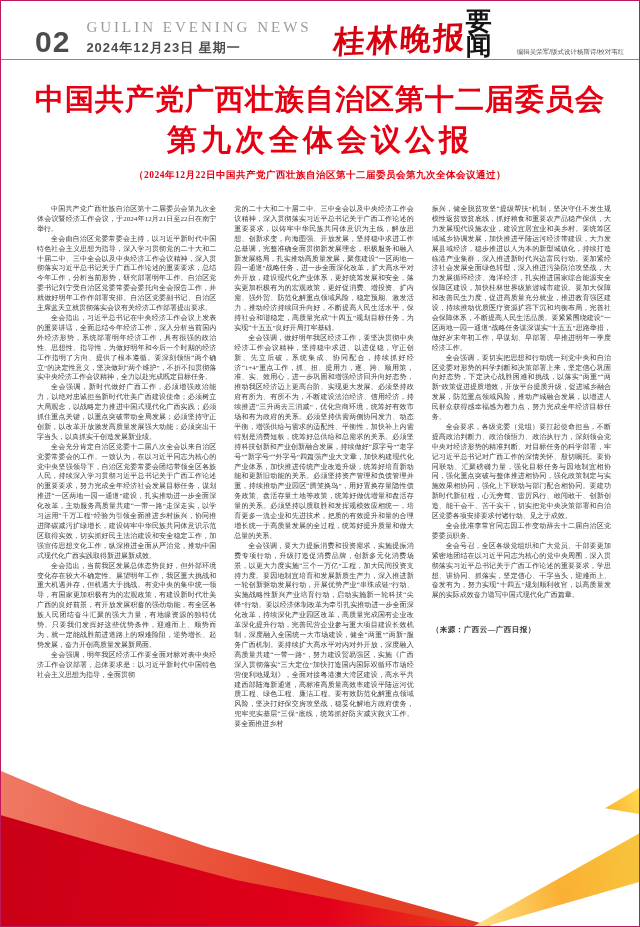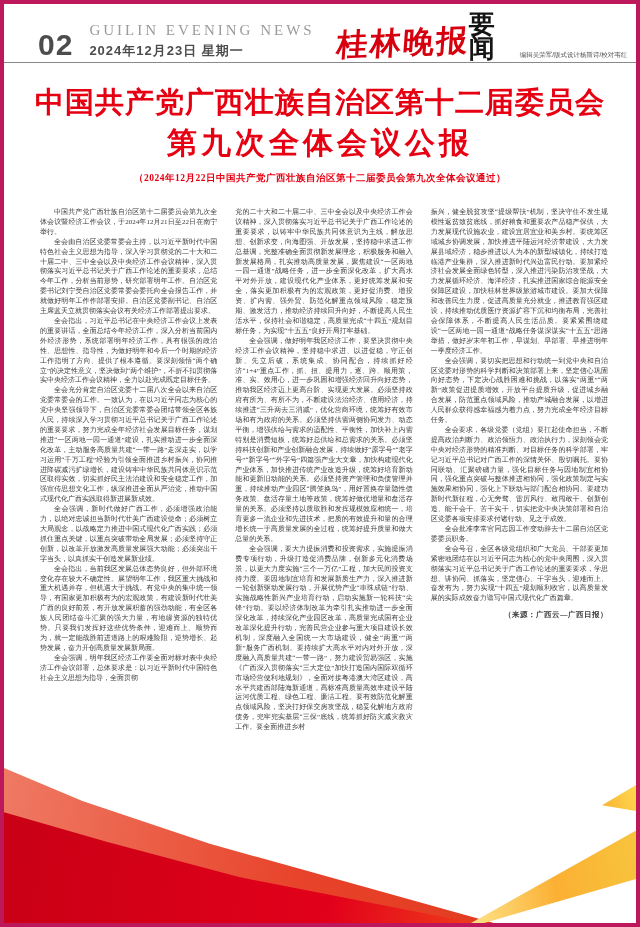--- a/index.html
+++ b/index.html
@@ -1,19 +1,19 @@
 <!DOCTYPE html>
 <html><head>
 <meta charset="utf-8">
 <style>
   * { margin:0; padding:0; box-sizing:border-box; }
   html,body { background:#e9e9e9; }
   .page {
     position:relative; width:640px; height:927px; margin:0 auto;
-    background:#ffffff; border:4px solid #be185d; overflow:hidden;
+    background:#ffffff; border:1px solid #be185d; overflow:hidden;
     font-family:"Liberation Serif", serif; color:#333;
   }
   
   .header {
     position:absolute; top:14px; left:34px; right:30px; height:42px;
     display:flex; align-items:flex-end;
   }
   .page-num { font-family:"Liberation Sans",sans-serif; font-size:30px; font-weight:bold; color:#4c4c4c; line-height:30px; letter-spacing:1px; }
   .mast-en-wrap { margin-left:16px; display:flex; flex-direction:column; align-items:flex-start; }
   .mast-en { font-family:"Liberation Serif",serif; font-size:15px; color:#9b9b9b; letter-spacing:3px; white-space:nowrap; }
@@ -36,21 +36,21 @@
   .article {
     position:absolute; top:204px; left:36px; right:28px; height:600px;
     display:flex; gap:18px; overflow:hidden;
   }
   .col { flex:1 1 0; overflow:hidden; }
   .col p {
     font-size:7px; line-height:9.9px; color:#3a3a3a;
     text-align:justify; text-indent:2em;
   }
   .col p.no-indent { text-indent:0; }
-  .col p.source { text-align:right; text-indent:0; font-weight:bold; font-size:7.5px; margin-top:6px; letter-spacing:0.5px; }
+  .col p.source { text-align:left; text-indent:0; font-weight:bold; font-size:7.5px; margin-top:24px; letter-spacing:0.5px; }
   
   .deco { position:absolute; pointer-events:none; }
   .deco-red-light {
     left:0; bottom:0; width:490px; height:165px;
     background:linear-gradient(100deg,#ef7a64 0%,#e8442b 60%,#e23b20 100%);
     clip-path:polygon(0 6%, 16% 26%, 42% 52%, 100% 100%, 0 100%);
   }
   .deco-red-dark {
     left:0; bottom:0; width:470px; height:135px;
     background:linear-gradient(100deg,#c80016 0%,#e2001a 70%,#ef3b1c 100%);
@@ -90,22 +90,22 @@
     <div class="l1">中国共产党广西壮族自治区第十二届委员会</div>
     <div class="l2">第九次全体会议公报</div>
     <div class="sub">（2024年12月22日中国共产党广西壮族自治区第十二届委员会第九次全体会议通过）</div>
   </div>
 
   <div class="article">
     <div class="col">
         <p>中国共产党广西壮族自治区第十二届委员会第九次全体会议暨经济工作会议，于2024年12月21日至22日在南宁举行。</p>
         <p>全会由自治区党委常委会主持，以习近平新时代中国特色社会主义思想为指导，深入学习贯彻党的二十大和二十届二中、三中全会以及中央经济工作会议精神，深入贯彻落实习近平总书记关于广西工作论述的重要要求，总结今年工作，分析当前形势，研究部署明年工作。自治区党委书记刘宁受自治区党委常委会委托向全会报告工作，并就做好明年工作作部署安排。自治区党委副书记、自治区主席蓝天立就贯彻落实会议有关经济工作部署提出要求。</p>
         <p>全会指出，习近平总书记在中央经济工作会议上发表的重要讲话，全面总结今年经济工作，深入分析当前国内外经济形势，系统部署明年经济工作，具有很强的政治性、思想性、指导性，为做好明年和今后一个时期的经济工作指明了方向、提供了根本遵循。要深刻领悟“两个确立”的决定性意义，坚决做到“两个维护”，不折不扣贯彻落实中央经济工作会议精神，全力以赴完成既定目标任务。</p>
+        <p>全会强调，新时代做好广西工作，必须增强政治能力，以绝对忠诚担当新时代壮美广西建设使命；必须树立大局观念，以战略定力推进中国式现代化广西实践；必须抓住重点关键，以重点突破带动全局发展；必须坚持守正创新，以改革开放激发高质量发展强大动能；必须突出干字当头，以真抓实干创造发展新业绩。</p>
         <p>全会充分肯定自治区党委十二届八次全会以来自治区党委常委会的工作。一致认为，在以习近平同志为核心的党中央坚强领导下，自治区党委常委会团结带领全区各族人民，持续深入学习贯彻习近平总书记关于广西工作论述的重要要求，努力完成全年经济社会发展目标任务，谋划推进“一区两地一园一通道”建设，扎实推动进一步全面深化改革，主动服务高质量共建“一带一路”走深走实，以学习运用“千万工程”经验为引领全面推进乡村振兴，协同推进降碳减污扩绿增长，建设铸牢中华民族共同体意识示范区取得实效，切实抓好民主法治建设和安全稳定工作，加强宣传思想文化工作，纵深推进全面从严治党，推动中国式现代化广西实践取得新进展新成效。</p>
-        <p>全会强调，新时代做好广西工作，必须增强政治能力，以绝对忠诚担当新时代壮美广西建设使命；必须树立大局观念，以战略定力推进中国式现代化广西实践；必须抓住重点关键，以重点突破带动全局发展；必须坚持守正创新，以改革开放激发高质量发展强大动能；必须突出干字当头，以真抓实干创造发展新业绩。</p>
         <p>全会指出，当前我区发展总体态势良好，但外部环境变化存在较大不确定性。展望明年工作，我区重大挑战和重大机遇并存，但机遇大于挑战。有党中央的集中统一领导，有国家更加积极有为的宏观政策，有建设新时代壮美广西的良好前景，有开放发展积蓄的强劲动能，有全区各族人民团结奋斗汇聚的强大力量，有地缘资源的独特优势。只要我们发挥好这些优势条件，迎难而上、顺势而为，就一定能战胜前进道路上的艰难险阻，逆势增长、起势发展，奋力开创高质量发展新局面。</p>
         <p>全会强调，明年我区经济工作要全面对标对表中央经济工作会议部署，总体要求是：以习近平新时代中国特色社会主义思想为指导，全面贯彻</p>
       </div>
     <div class="col">
         <p class="no-indent">党的二十大和二十届二中、三中全会以及中央经济工作会议精神，深入贯彻落实习近平总书记关于广西工作论述的重要要求，以铸牢中华民族共同体意识为主线，解放思想、创新求变，向海图强、开放发展，坚持稳中求进工作总基调，完整准确全面贯彻新发展理念，积极服务和融入新发展格局，扎实推动高质量发展，聚焦建设“一区两地一园一通道”战略任务，进一步全面深化改革，扩大高水平对外开放，建设现代化产业体系，更好统筹发展和安全，落实更加积极有为的宏观政策，更好促消费、增投资、扩内需、强外贸、防范化解重点领域风险，稳定预期、激发活力，推动经济持续回升向好，不断提高人民生活水平，保持社会和谐稳定，高质量完成“十四五”规划目标任务，为实现“十五五”良好开局打牢基础。</p>
         <p>全会强调，做好明年我区经济工作，要坚决贯彻中央经济工作会议精神，坚持稳中求进、以进促稳，守正创新、先立后破，系统集成、协同配合，持续抓好经济“1+4”重点工作，抓、扭、提用力，逐、跨、顺用策，准、实、效用心，进一步巩固和增强经济回升向好态势，推动我区经济迈上更高台阶、实现更大发展。必须坚持政府有所为、有所不为，不断建设法治经济、信用经济，持续推进“三升两去三消减”，优化营商环境，统筹好有效市场和有为政府的关系。必须坚持供需两侧协同发力、动态平衡，增强供给与需求的适配性、平衡性，加快补上内需特别是消费短板，统筹好总供给和总需求的关系。必须坚持科技创新和产业创新融合发展，持续做好“原字号”“老字号”“新字号”“外字号”四篇强产业大文章，加快构建现代化产业体系，加快推进传统产业改造升级，统筹好培育新动能和更新旧动能的关系。必须坚持资产管理和负债管理并重，持续推动产业园区“腾笼换鸟”，用好置换存量隐性债务政策、盘活存量土地等政策，统筹好做优增量和盘活存量的关系。必须坚持以质取胜和发挥规模效应相统一，培育更多一流企业和先进技术，把质的有效提升和量的合理增长统一于高质量发展的全过程，统筹好提升质量和做大总量的关系。</p>
         <p>全会强调，要大力提振消费和投资需求，实施提振消费专项行动，升级打造促消费品牌，创新多元化消费场景，以更大力度实施“三个一万亿”工程，加大民间投资支持力度。要因地制宜培育和发展新质生产力，深入推进新一轮创新驱动发展行动，开展优势产业“串珠成链”行动、实施战略性新兴产业培育行动，启动实施新一轮科技“尖锋”行动。要以经济体制改革为牵引扎实推动进一步全面深化改革，持续深化产业园区改革，高质量完成国有企业改革深化提升行动，完善民营企业参与重大项目建设长效机制，深度融入全国统一大市场建设，健全“两重”“两新”服务广西机制。要持续扩大高水平对内对外开放，深度融入高质量共建“一带一路”，努力建设贸易强区，实施《广西深入贯彻落实“三大定位”加快打造国内国际双循环市场经营便利地规划》，全面对接粤港澳大湾区建设，高水平共建西部陆海新通道，高标准高质量高效率建设平陆运河优质工程、绿色工程、廉洁工程。要有效防范化解重点领域风险，坚决打好保交房攻坚战，稳妥化解地方政府债务，兜牢兜实基层“三保”底线，统筹抓好防灾减灾救灾工作。要全面推进乡村</p>
       </div>
     <div class="col">
         <p class="no-indent">振兴，健全脱贫攻坚“提级帮扶”机制，坚决守住不发生规模性返贫致贫底线，抓好粮食和重要农产品稳产保供，大力发展现代设施农业，建设宜居宜业和美乡村。要统筹区域城乡协调发展，加快推进平陆运河经济带建设，大力发展县域经济，稳步推进以人为本的新型城镇化，持续打造临港产业集群，深入推进新时代兴边富民行动。要加紧经济社会发展全面绿色转型，深入推进污染防治攻坚战，大力发展循环经济、海洋经济，扎实推进国家综合能源安全保障区建设，加快桂林世界级旅游城市建设。要加大保障和改善民生力度，促进高质量充分就业，推进教育强区建设，持续推动优质医疗资源扩容下沉和均衡布局，完善社会保障体系，不断提高人民生活品质。要紧紧围绕建设“一区两地一园一通道”战略任务谋深谋实“十五五”思路举措，做好岁末年初工作，早谋划、早部署、早推进明年一季度经济工作。</p>

